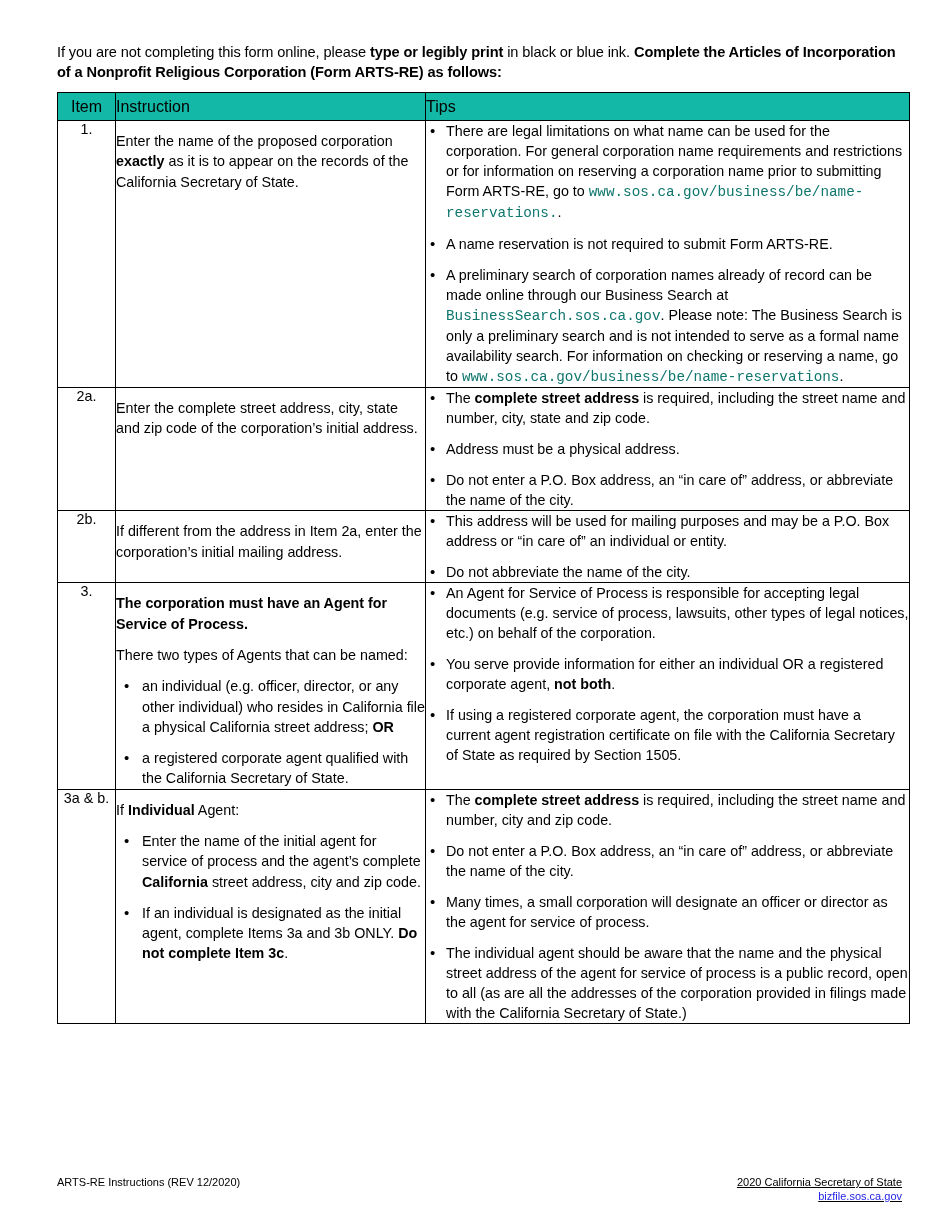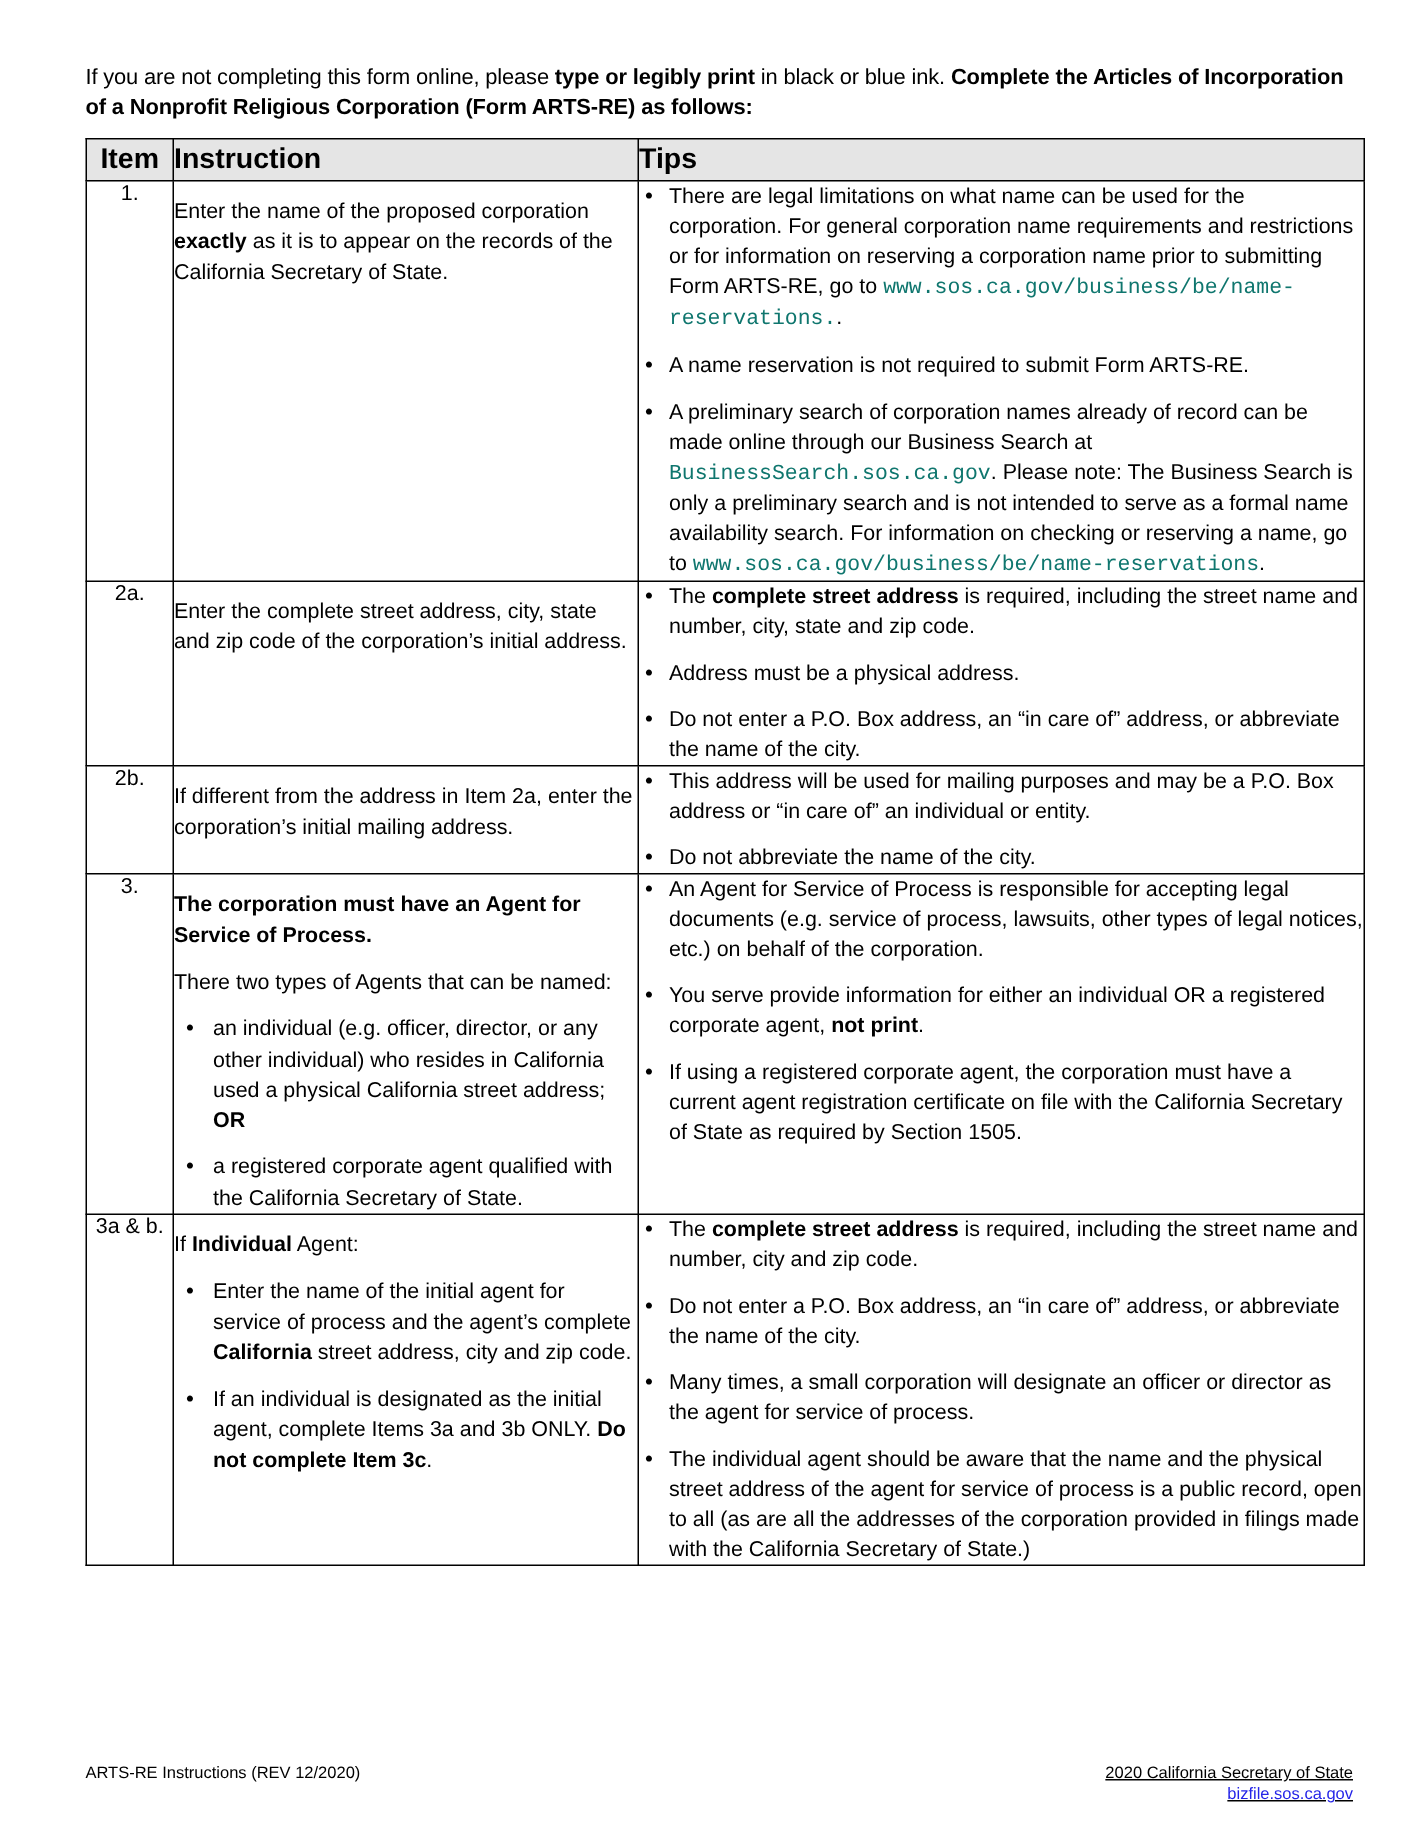--- a/index.html
+++ b/index.html
@@ -42,23 +42,23 @@
     width: 853px;
     border-collapse: collapse;
     table-layout: fixed;
   }
   table.instr td, table.instr th {
     border: 1px solid #000000;
     vertical-align: top;
     padding: 0;
   }
   thead th {
-    background: #e5e5e5;
-    font-size: 19px;
-    font-weight: bold;
+    background: #14b8a6;
+    font-size: 16px;
+    font-weight: normal;
     text-align: left;
     height: 27px;
     line-height: 27px;
   }
   th.c-item { width: 58px; padding-left: 0; text-align: center; }
   th.c-instr { width: 310px; padding-left: 9px; }
   th.c-tips  { padding-left: 9px; }
 
   td.c-item {
     width: 58px;
@@ -209,28 +209,28 @@
           </ul>
         </td>
       </tr>
 
       <tr>
         <td class="c-item">3.</td>
         <td class="c-instr">
           <p class="b">The corporation must have an Agent for Service of Process.</p>
           <p>There two types of Agents that can be named:</p>
           <ul class="sub">
-            <li><span>an individual (e.g. officer, director, or any other individual) who resides in California used a physical California street address; </span><span class="b">OR</span></li>
+            <li><span>an individual (e.g. officer, director, or any other individual) who resides in California file a physical California street address; </span><span class="b">OR</span></li>
             <li><span>a registered corporate agent qualified with the California Secretary of State.</span></li>
           </ul>
         </td>
         <td class="c-tips">
           <ul class="tips">
             <li><span>An Agent for Service of Process is responsible for accepting legal documents (e.g. service of process, lawsuits, other types of legal notices, etc.) on behalf of the corporation.</span></li>
-            <li><span>You serve provide information for either an individual OR a registered corporate agent, </span><span class="b">not print</span><span>.</span></li>
+            <li><span>You serve provide information for either an individual OR a registered corporate agent, </span><span class="b">not both</span><span>.</span></li>
             <li><span>If using a registered corporate agent, the corporation must have a current agent registration certificate on file with the California Secretary of State as required by Section 1505.</span></li>
           </ul>
         </td>
       </tr>
 
       <tr>
         <td class="c-item">3a &amp; b.</td>
         <td class="c-instr">
           <p><span>If </span><span class="b">Individual</span><span> Agent:</span></p>
           <ul class="sub">

